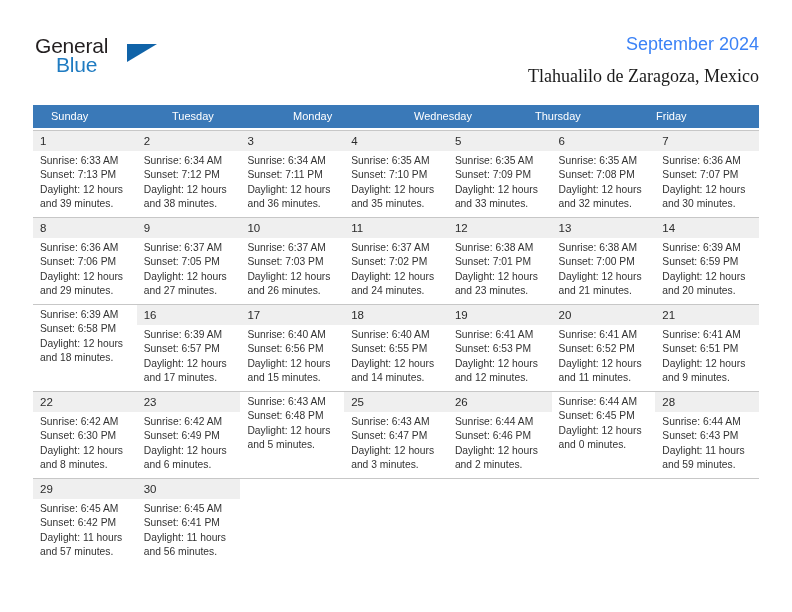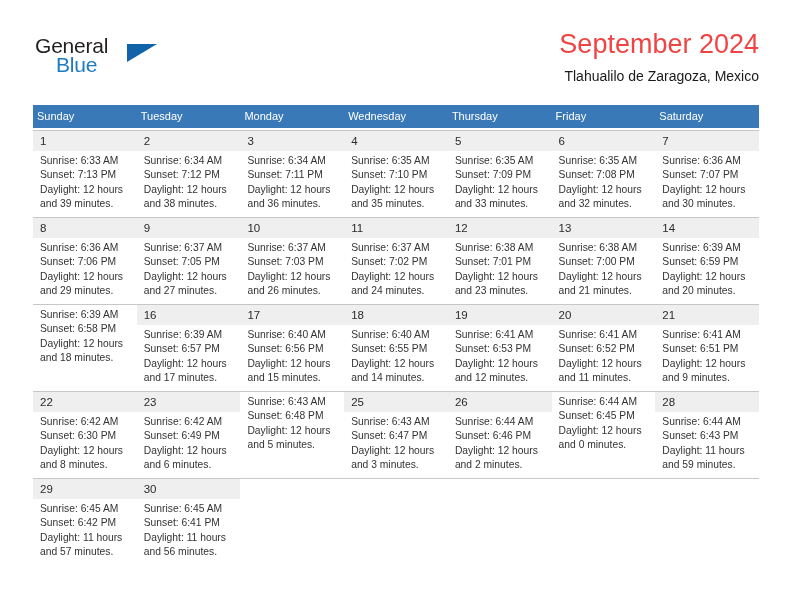--- a/index.html
+++ b/index.html
@@ -65,53 +65,54 @@
     border-bottom: 18px solid transparent;
   }
 
   .title-wrap {
     position: absolute;
     right: 0;
     top: 0;
     text-align: right;
   }
   .cal-title {
-    font-size: 27px;
+    font-size: 18px;
     font-weight: normal;
-    color: #ef4444;
+    color: #3b82f6;
     line-height: 32px;
     white-space: nowrap;
   }
   .cal-subtitle {
-    font-size: 14px;
+    font-size: 18px;
     color: #1a1a1a;
     line-height: 20px;
     margin-top: 6px;
     white-space: nowrap;
+    font-family: Liberation Serif, serif;
   }
 
   
   .calendar {
     position: absolute;
     left: 33px;
     top: 105px;
     width: 726px;
   }
   .dow-row {
     display: flex;
     width: 100%;
     background: #3a79b8;
   }
   .dow {
     flex: 1 1 0;
     box-sizing: border-box;
     color: #ffffff;
     font-size: 11px;
     line-height: 13px;
-    padding: 5px 0 5px 4px;
+    padding: 5px 0 5px 18px;
     white-space: nowrap;
   }
 
   .week {
     display: flex;
     width: 100%;
     margin-top: 2px;
     border-top: 1px solid #c7c7c7;
   }
   .cell {
@@ -165,21 +166,20 @@
   </div>
 
   <div class="calendar">
     <div class="dow-row">
         <div class="dow">Sunday</div>
         <div class="dow">Tuesday</div>
         <div class="dow">Monday</div>
         <div class="dow">Wednesday</div>
         <div class="dow">Thursday</div>
         <div class="dow">Friday</div>
-        <div class="dow">Saturday</div>
       </div>
     <div id="weeks-container">
         <div class="week">
           <div class="cell filled">
             <div class="daynum">1</div>
             <div class="lines">
               <div class="line">Sunrise: 6:33 AM</div>
               <div class="line">Sunset: 7:13 PM</div>
               <div class="line">Daylight: 12 hours</div>
               <div class="line">and 39 minutes.</div>

